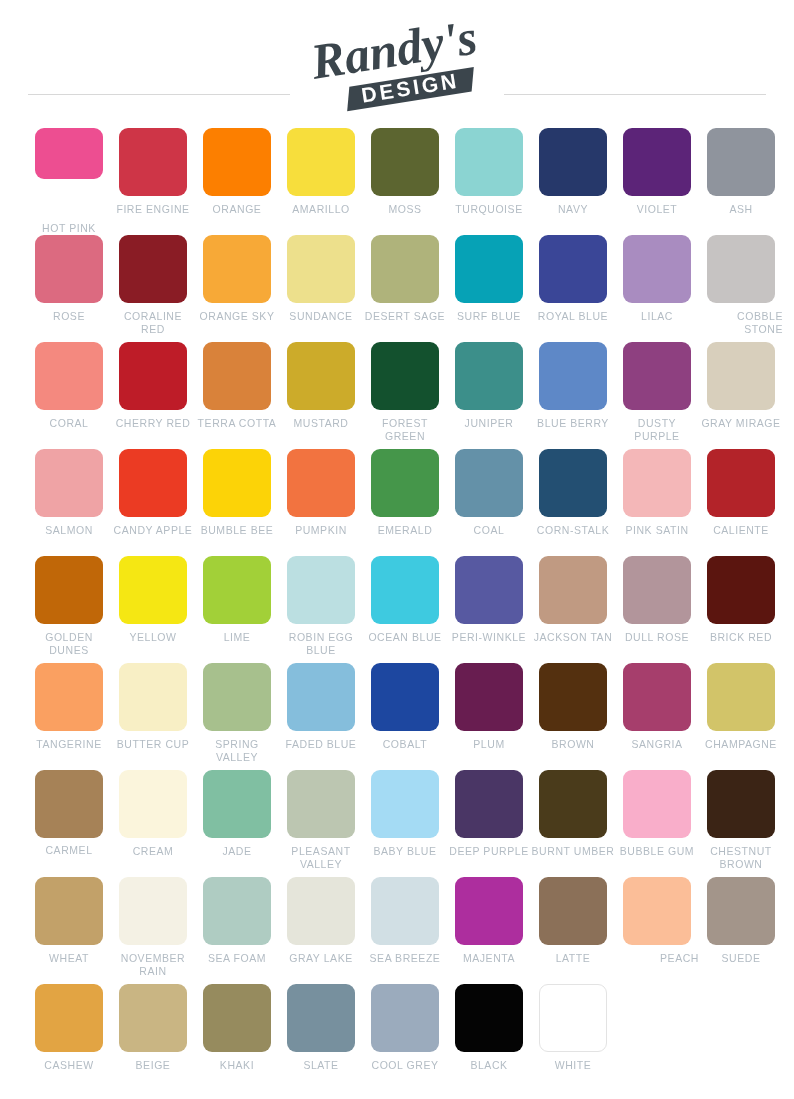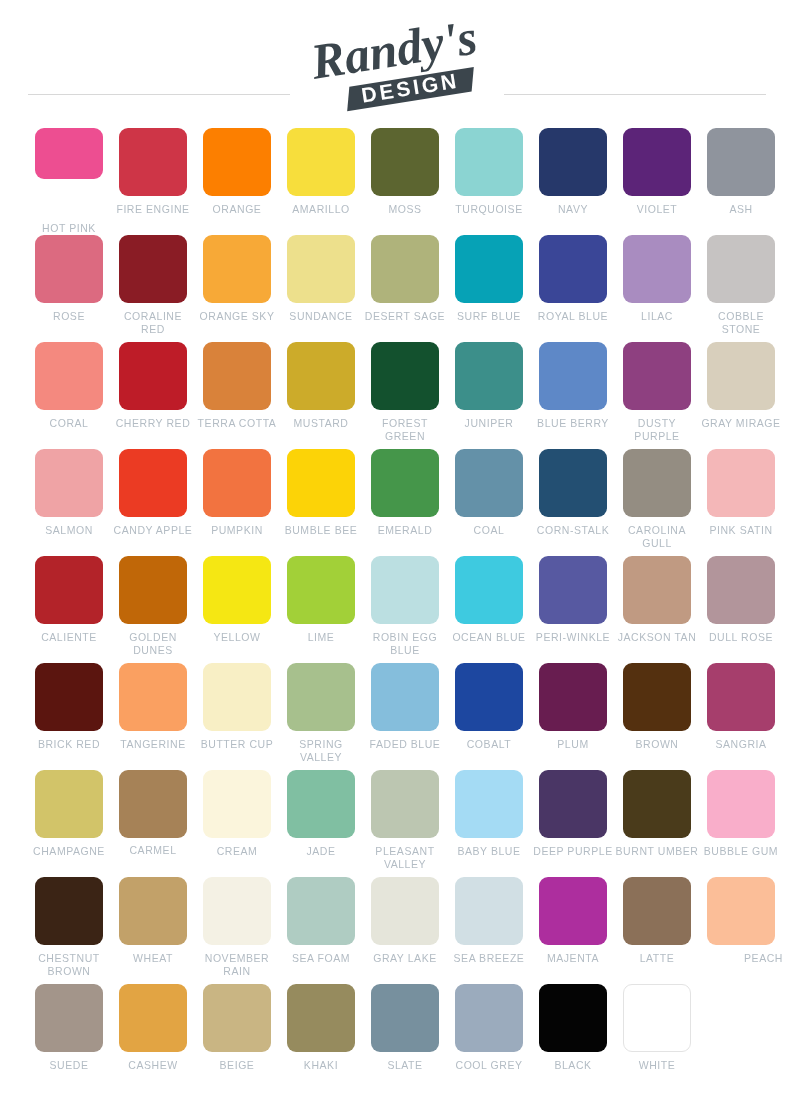--- a/index.html
+++ b/index.html
@@ -168,21 +168,21 @@
     <div class="cell">
       <div class="chip" style="background: rgb(58, 70, 151);"></div>
       <div class="label" style="color: rgb(179, 188, 196);">ROYAL BLUE</div>
     </div>
     <div class="cell">
       <div class="chip" style="background: rgb(169, 140, 192);"></div>
       <div class="label" style="color: rgb(179, 188, 196);">LILAC</div>
     </div>
     <div class="cell">
       <div class="chip" style="background: rgb(198, 195, 194);"></div>
-      <div class="label" style="color: rgb(179, 188, 196);">COBBLE STONE</div>
+      <div class="label" style="color: rgb(179, 188, 196); text-align: right;">COBBLE STONE</div>
     </div>
     <div class="cell">
       <div class="chip" style="background: rgb(244, 137, 127);"></div>
       <div class="label" style="color: rgb(179, 188, 196);">CORAL</div>
     </div>
     <div class="cell">
       <div class="chip" style="background: rgb(190, 28, 40);"></div>
       <div class="label" style="color: rgb(179, 188, 196);">CHERRY RED</div>
     </div>
     <div class="cell">
@@ -215,44 +215,40 @@
     </div>
     <div class="cell">
       <div class="chip" style="background: rgb(239, 163, 165);"></div>
       <div class="label" style="color: rgb(179, 188, 196);">SALMON</div>
     </div>
     <div class="cell">
       <div class="chip" style="background: rgb(235, 59, 35);"></div>
       <div class="label" style="color: rgb(179, 188, 196);">CANDY APPLE</div>
     </div>
     <div class="cell">
+      <div class="chip" style="background: rgb(252, 211, 7);"></div>
+      <div class="label" style="color: rgb(179, 188, 196);">BUMBLE BEE</div>
+    </div>
+    <div class="cell">
       <div class="chip" style="background: rgb(242, 115, 64);"></div>
       <div class="label" style="color: rgb(179, 188, 196);">PUMPKIN</div>
     </div>
     <div class="cell">
-      <div class="chip" style="background: rgb(252, 211, 7);"></div>
-      <div class="label" style="color: rgb(179, 188, 196);">BUMBLE BEE</div>
-    </div>
-    <div class="cell">
       <div class="chip" style="background: rgb(69, 150, 74);"></div>
       <div class="label" style="color: rgb(179, 188, 196);">EMERALD</div>
     </div>
     <div class="cell">
       <div class="chip" style="background: rgb(100, 145, 168);"></div>
       <div class="label" style="color: rgb(179, 188, 196);">COAL</div>
     </div>
     <div class="cell">
       <div class="chip" style="background: rgb(35, 79, 114);"></div>
       <div class="label" style="color: rgb(179, 188, 196);">CORN-STALK</div>
     </div>
     <div class="cell">
-      <div class="chip" style="background: rgb(148, 141, 130);"></div>
-      <div class="label" style="color: rgb(179, 188, 196);">CAROLINA GULL</div>
-    </div>
-    <div class="cell">
       <div class="chip" style="background: rgb(244, 183, 184);"></div>
       <div class="label" style="color: rgb(179, 188, 196);">PINK SATIN</div>
     </div>
     <div class="cell">
       <div class="chip" style="background: rgb(179, 35, 41);"></div>
       <div class="label" style="color: rgb(179, 188, 196);">CALIENTE</div>
     </div>
     <div class="cell">
       <div class="chip" style="background: rgb(192, 103, 8);"></div>
       <div class="label" style="color: rgb(179, 188, 196);">GOLDEN DUNES</div>

